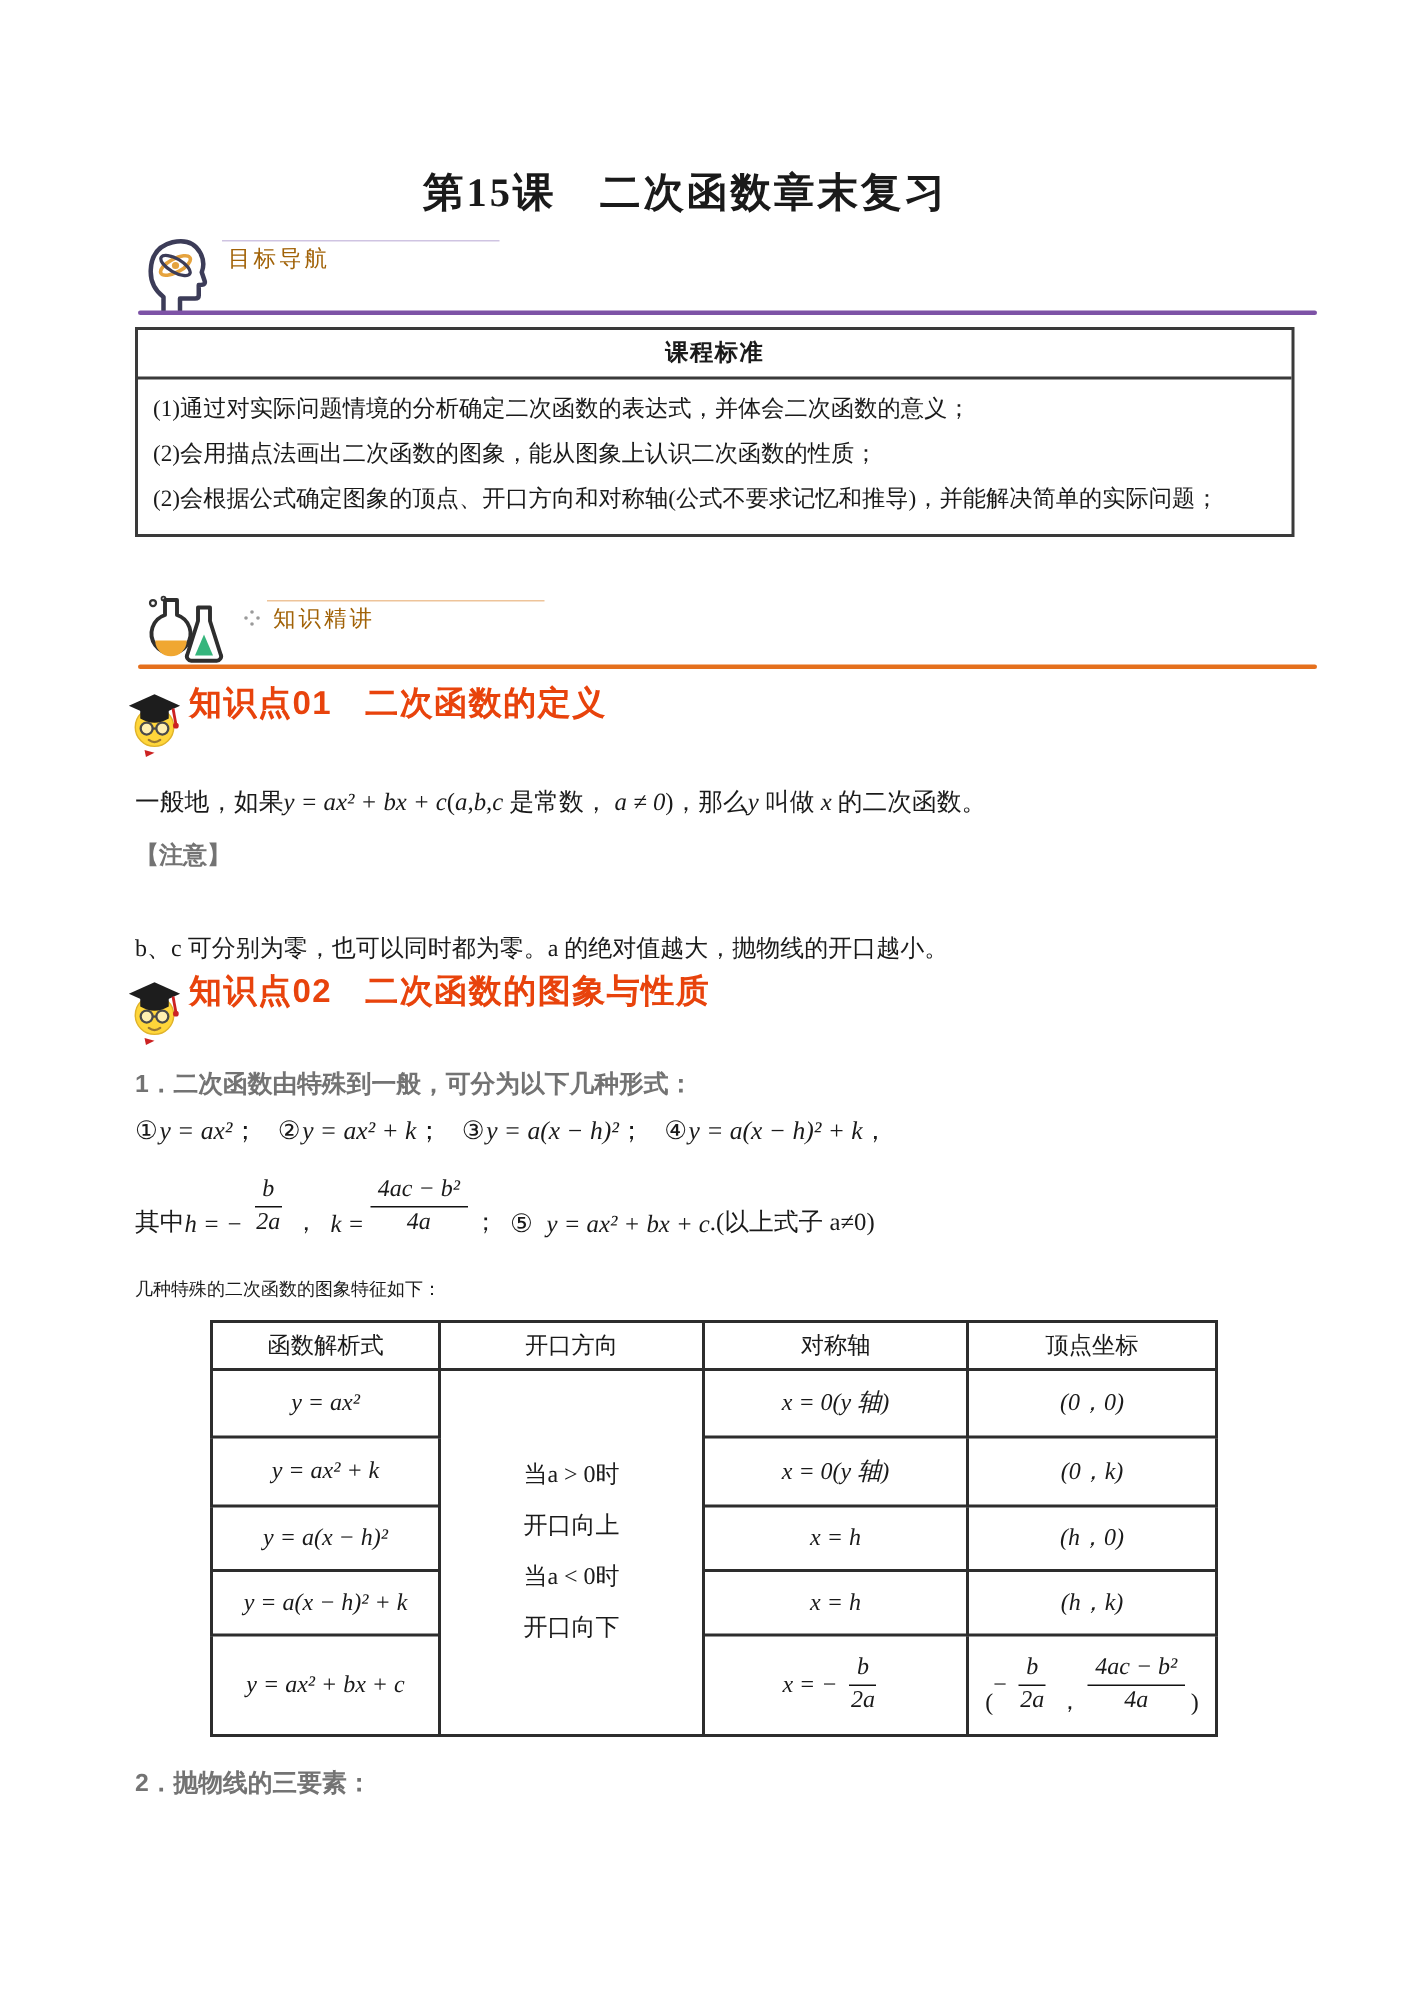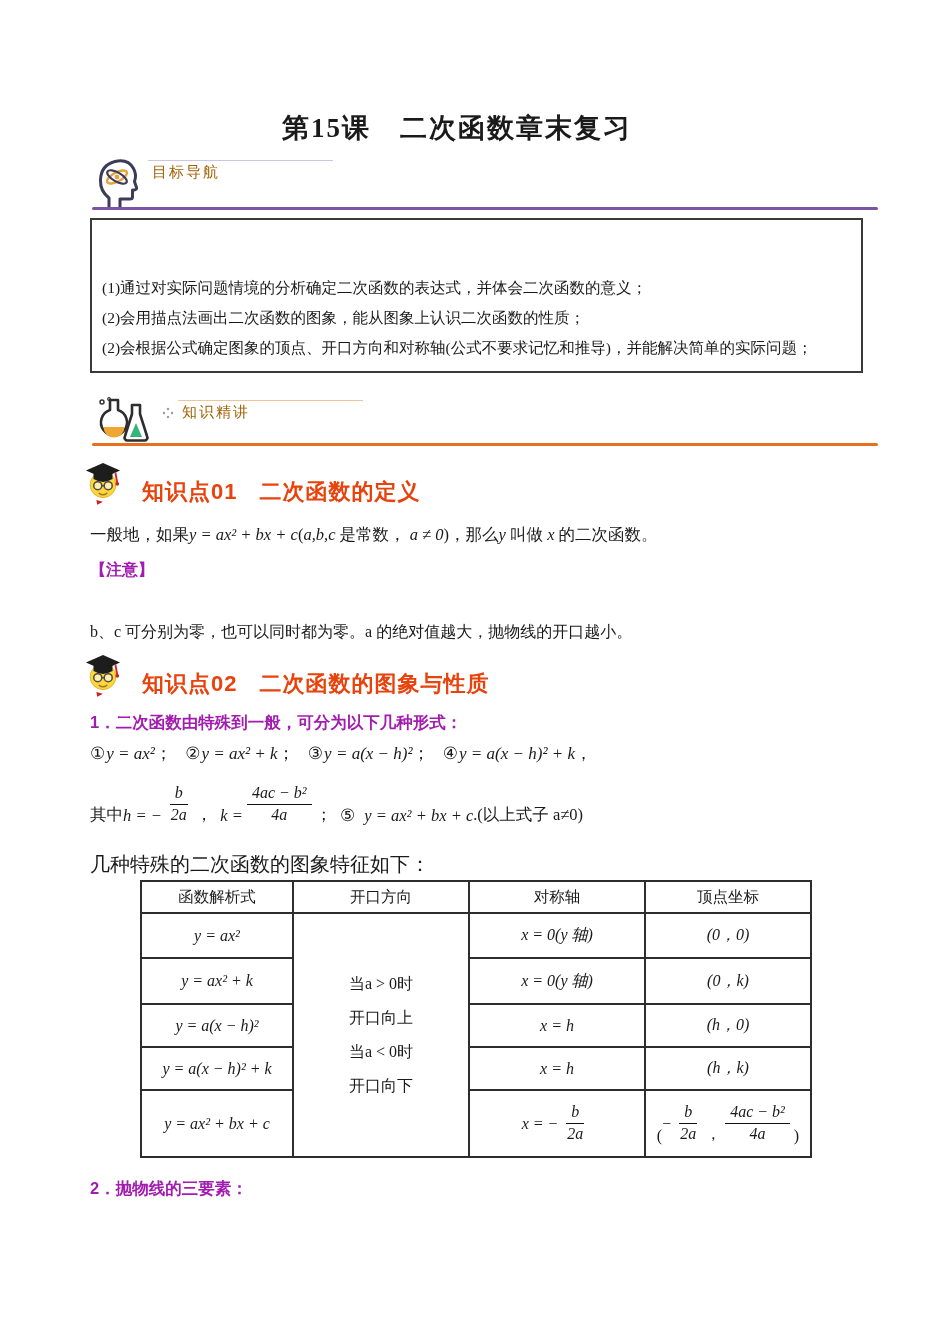--- a/index.html
+++ b/index.html
@@ -19,32 +19,32 @@
   .banner-knowledge .banner-label{left:92px;top:7px;}
   .lbl-line{position:absolute;top:-3px;left:-4px;width:185px;height:1px;}
   .lbl-line.purple{background:#cfc4e2;}
   .lbl-line.orange{background:#eec49a;}
   .banner-icon{position:absolute;left:6px;top:0;}
   .dots-decor{position:absolute;left:72px;top:9px;}
   
   .standards{position:absolute;left:90px;top:218px;width:769px;border:2px solid #3a3a3a;}
   .standards-header{border-bottom:2px solid #3a3a3a;text-align:center;font-weight:bold;
                     font-size:15.5px;padding:5px 0;letter-spacing:1px;}
-  .standards-body{padding:5px 12px 8px 10px;margin-top:48px;}
+  .standards-body{padding:5px 12px 8px 10px;}
   .standards-body p{margin:0;font-size:15.5px;line-height:30px;}
   
-  .kp-heading{position:absolute;left:84px;display:flex;align-items:flex-end;gap:20px;}
+  .kp-heading{position:absolute;left:84px;display:flex;align-items:flex-start;gap:4px;}
   .kp1{top:454px;} .kp2{top:646px;}
   .kp-text{font-family:"Liberation Sans",sans-serif;font-weight:bold;color:#e8430c;
            font-size:22px;margin-bottom:3px;letter-spacing:1px;}
   .kp-text .kp-num{margin-right:22px;}
   
   .bodyline{position:absolute;left:90px;margin:0;font-size:16.5px;width:790px;}
   .it{font-style:italic;}
-  .blue-bold{color:#a21caf;font-family:"Liberation Sans",sans-serif;font-weight:bold;font-size:16.5px;}
+  .blue-bold{color:#737373;font-family:"Liberation Sans",sans-serif;font-weight:bold;font-size:16.5px;}
   .circ{font-size:17px;margin-right:1px;}
   .forms .sep{margin-right:9px;}
   .frac{display:inline-flex;flex-direction:column;align-items:center;vertical-align:middle;
         font-style:italic;line-height:1.3;margin:0 4px;font-size:16px;}
   .frac .fnum{border-bottom:1.5px solid #111;padding:0 5px;}
   .frac .fden{padding:0 5px;}
   .hk-line{position:absolute;left:90px;top:768px;display:flex;align-items:flex-end;
            font-size:16.5px;height:58px;margin:0;}
   .hk-line .gap{width:8px;display:inline-block;}
   
@@ -75,20 +75,21 @@
       </svg>
     </span>
     <span class="banner-label">
       <span class="lbl-line purple"></span>
       <span>目标导航</span>
     </span>
     <div class="rule rule-purple"></div>
   </div>
 
   <div class="standards">
+    <div class="standards-header">课程标准</div>
     <div class="standards-body">
       <p>(1)通过对实际问题情境的分析确定二次函数的表达式，并体会二次函数的意义；</p>
       <p>(2)会用描点法画出二次函数的图象，能从图象上认识二次函数的性质；</p>
       <p>(2)会根据公式确定图象的顶点、开口方向和对称轴(公式不要求记忆和推导)，并能解决简单的实际问题；</p>
     </div>
   </div>
 
   <div class="banner banner-knowledge">
     <span class="banner-icon">
       <svg viewBox="0 0 56 50" width="56" height="50">
@@ -186,21 +187,21 @@
         <span class="fden">4a</span>
       </span>
       <span>；</span>
       <span class="gap"></span>
     <span class="circ">⑤</span>
       <span class="gap"></span>
       <span class="it">y = ax² + bx + c</span>
       <span>.(以上式子 a≠0)</span>
   </p>
 
-  <p class="bodyline" style="top:851px;font-size:20px;">几种特殊的二次函数的图象特征如下：</p>
+  <p class="bodyline" style="top:851px;font-size:12px;">几种特殊的二次函数的图象特征如下：</p>
 
   <table class="props">
     <colgroup>
         <col style="width:152px">
         <col style="width:176px">
         <col style="width:176px">
         <col style="width:166px">
       </colgroup>
     <tbody>
         <tr>

